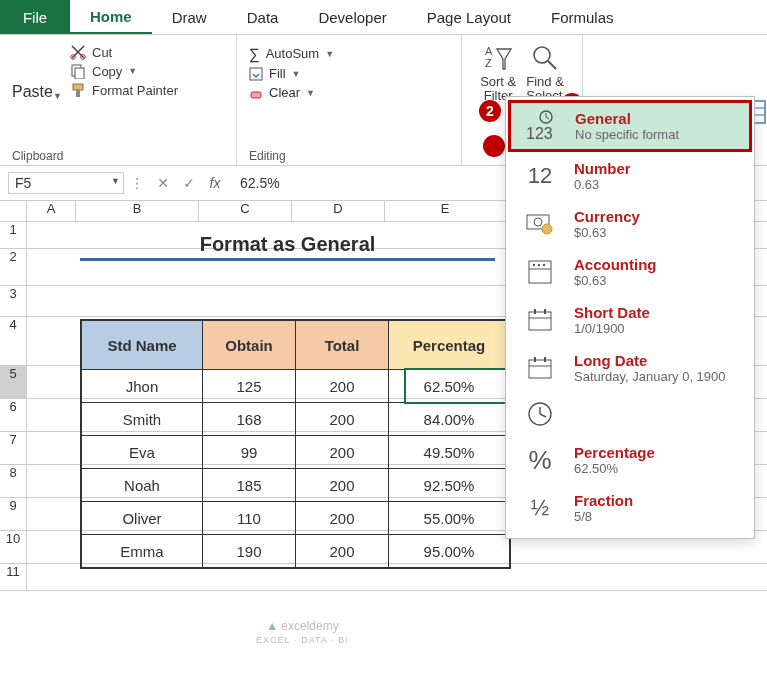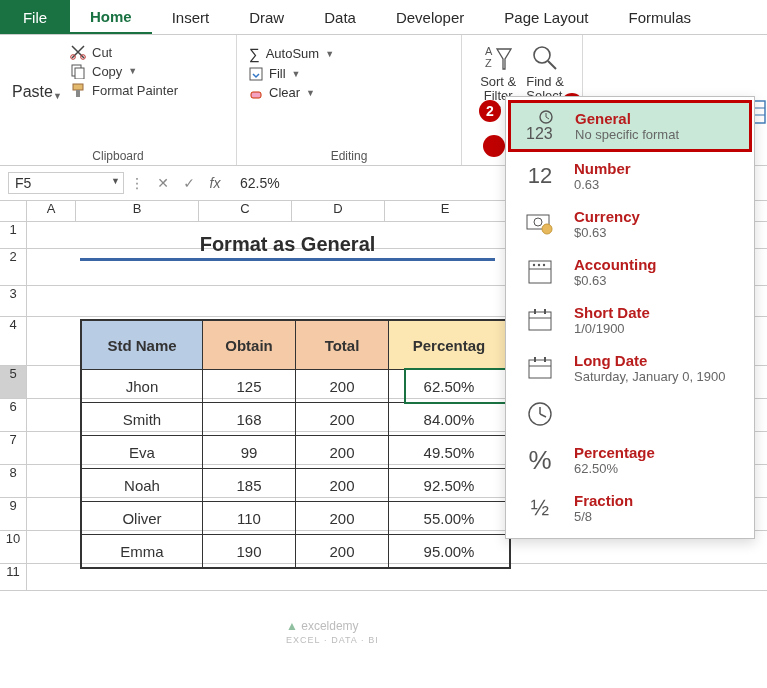--- a/index.html
+++ b/index.html
@@ -5,21 +5,21 @@
   html,body{margin:0;padding:0;font-family:"Segoe UI",Arial,sans-serif;background:#fff;overflow:hidden}
   .app{width:767px;height:688px;position:relative;color:#333}
   
   .menubar{display:flex;height:34px;border-bottom:1px solid #ccc}
   .file{background:#1a7243;color:#fff;width:70px;display:flex;align-items:center;justify-content:center;font-size:15px}
   .tab{padding:0 20px;display:flex;align-items:center;font-size:15px;color:#2a2a2a}
   .tab.active{color:#1a7243;font-weight:700;border-bottom:2px solid #1a7243}
   
   .ribbon{display:flex;height:130px;border-bottom:1px solid #ccc;position:relative}
   .group{border-right:1px solid #d8d8d8;padding:6px 12px 2px;display:flex;flex-direction:column;justify-content:space-between}
-  .group-label{text-align:center;font-size:12px;color:#555;padding-top:2px}
+  .group-label{font-size:12px;color:#555;padding-top:2px}
   .clipboard{width:212px}
   .clip-body{display:flex;gap:10px}
   .paste-big{display:flex;flex-direction:row;align-items:flex-end;width:48px}
   .clip-list .row{display:flex;align-items:center;gap:6px;font-size:13px;margin:3px 0;color:#3b3b3b}
   .arrow-dn{font-size:9px;color:#666}
   .editing{width:200px}
   .ed-left .row{display:flex;align-items:center;gap:6px;font-size:13px;margin:4px 0}
   .ed-body{display:flex;gap:16px}
   .big-btn{display:flex;flex-direction:column;align-items:center;font-size:13px;color:#3b3b3b}
   .big-btn .ico{height:34px;display:flex;align-items:center;justify-content:center}
@@ -59,32 +59,31 @@
   .selcell{position:absolute;left:404px;top:167px;width:118px;height:32px;border:2px solid #1a7243;pointer-events:none}
   
   .dd-panel{position:absolute;top:96px;right:12px;width:248px;background:#fff;border:1px solid #bfbfbf;box-shadow:0 4px 12px rgba(0,0,0,.15);padding:6px 0}
   .dd-item{display:flex;align-items:center;gap:14px;padding:8px 14px}
   .dd-item.sel{background:#c9e8d8;border:3px solid #c00000;margin:-3px 2px 0 2px;padding:6px 10px}
   .dd-item .ico{width:40px;display:flex;align-items:center;justify-content:center;color:#555}
   .dd-item .lbl{font-size:15px;color:#b91c1c;font-weight:600}
   .dd-item .sub{font-size:13px;color:#666;font-weight:400}
   
   svg{display:block}
-  .wm{position:absolute;left:286px;top:620px;font-size:12px;color:#bcbcbc;text-align:left;line-height:1.1}
+  .wm{position:absolute;left:256px;top:620px;font-size:12px;color:#bcbcbc;text-align:center;line-height:1.1}
   .wm small{font-size:9px;letter-spacing:1px}
 </style>
 </head>
 <body>
 
 <div class="app">
 
   <div class="menubar">
     <div class="file">File</div>
     <div class="tab active">Home</div>
-    <div class="tab">Insert</div>
     <div class="tab">Draw</div>
     <div class="tab">Data</div>
     <div class="tab">Developer</div>
     <div class="tab">Page Layout</div>
     <div class="tab">Formulas</div>
   </div>
 
   <div class="ribbon">
 
     <div class="group clipboard">

